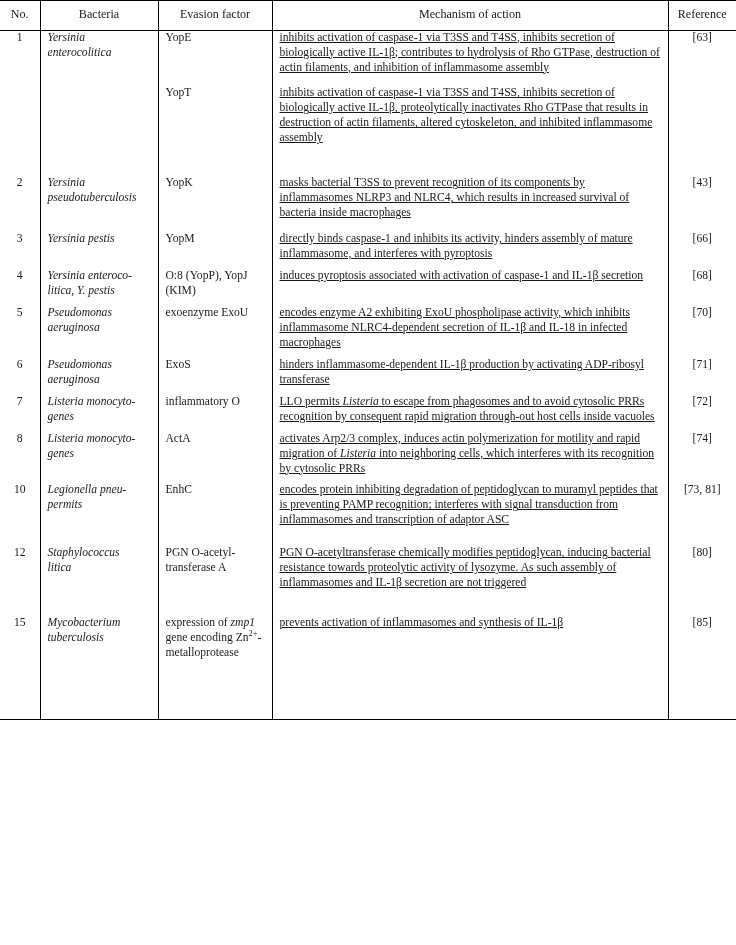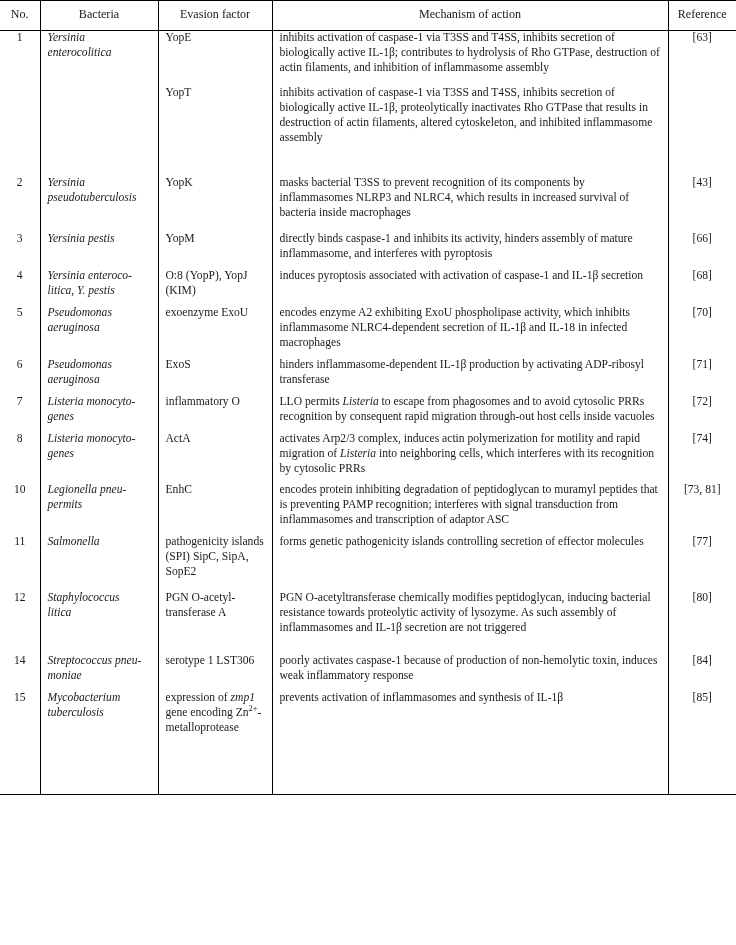--- a/index.html
+++ b/index.html
@@ -57,21 +57,21 @@
 
   td.num {
     text-align: center;
     padding-left: 0;
     padding-right: 0;
   }
   td.ref { text-align: center; margin-top: 38px; }
 
   td.bac { font-style: italic; padding-left: 8px; }
   td.evs { padding-left: 7px; }
-  td.mech { padding-left: 10px; padding-right: 10px; }
+  td.mech { padding-left: 10px; padding-right: 10px; text-decoration: underline; }
   .gap-sm { height: 11px; }
   .gap-xs { height: 7px; }
   .gap-lg { height: 30px; }
   .gap-xl { height: 58px; }
 
   .blk { display: block; }
   i.sp { font-style: italic; }
   .supr { font-size: 0.72em; vertical-align: super; line-height: 0; }
 
   .cellpad-top { padding-top: 16px; }
@@ -287,27 +287,20 @@
         <td class="sep"></td>
           <td class="sep"></td>
         <td class="sep"></td>
           <td class="sep">
             <div class="gap-xs"></div>
           </td>
         <td></td>
       </tr>
 
       <tr>
-        <td class="num sep">11</td>
-        <td class="bac sep">Salmonella</td>
-        <td class="evs sep">pathogenicity islands (SPI) SipC, SipA, SopE2</td>
-        <td class="mech sep">forms genetic pathogenicity islands controlling secretion of effector molecules</td>
-        <td class="ref">[77]</td>
-      </tr>
-      <tr>
         <td class="sep"></td>
           <td class="sep"></td>
         <td class="sep"></td>
           <td class="sep">
             <div class="gap-sm"></div>
           </td>
         <td></td>
       </tr>
 
       <tr>
@@ -334,30 +327,20 @@
         <td class="sep"></td>
           <td class="sep"></td>
         <td class="sep"></td>
           <td class="sep">
             <div class="gap-sm"></div>
           </td>
         <td></td>
       </tr>
 
       <tr>
-        <td class="num sep">14</td>
-        <td class="bac sep">
-          <span class="blk">Streptococcus pneu-</span>
-          <span class="blk">moniae</span>
-        </td>
-        <td class="evs sep">serotype 1 LST306</td>
-        <td class="mech sep">poorly activates caspase-1 because of production of non-hemolytic toxin, induces weak inflammatory response</td>
-        <td class="ref">[84]</td>
-      </tr>
-      <tr>
         <td class="sep"></td>
           <td class="sep"></td>
         <td class="sep"></td>
           <td class="sep">
             <div class="gap-xs"></div>
           </td>
         <td></td>
       </tr>
 
       <tr>

